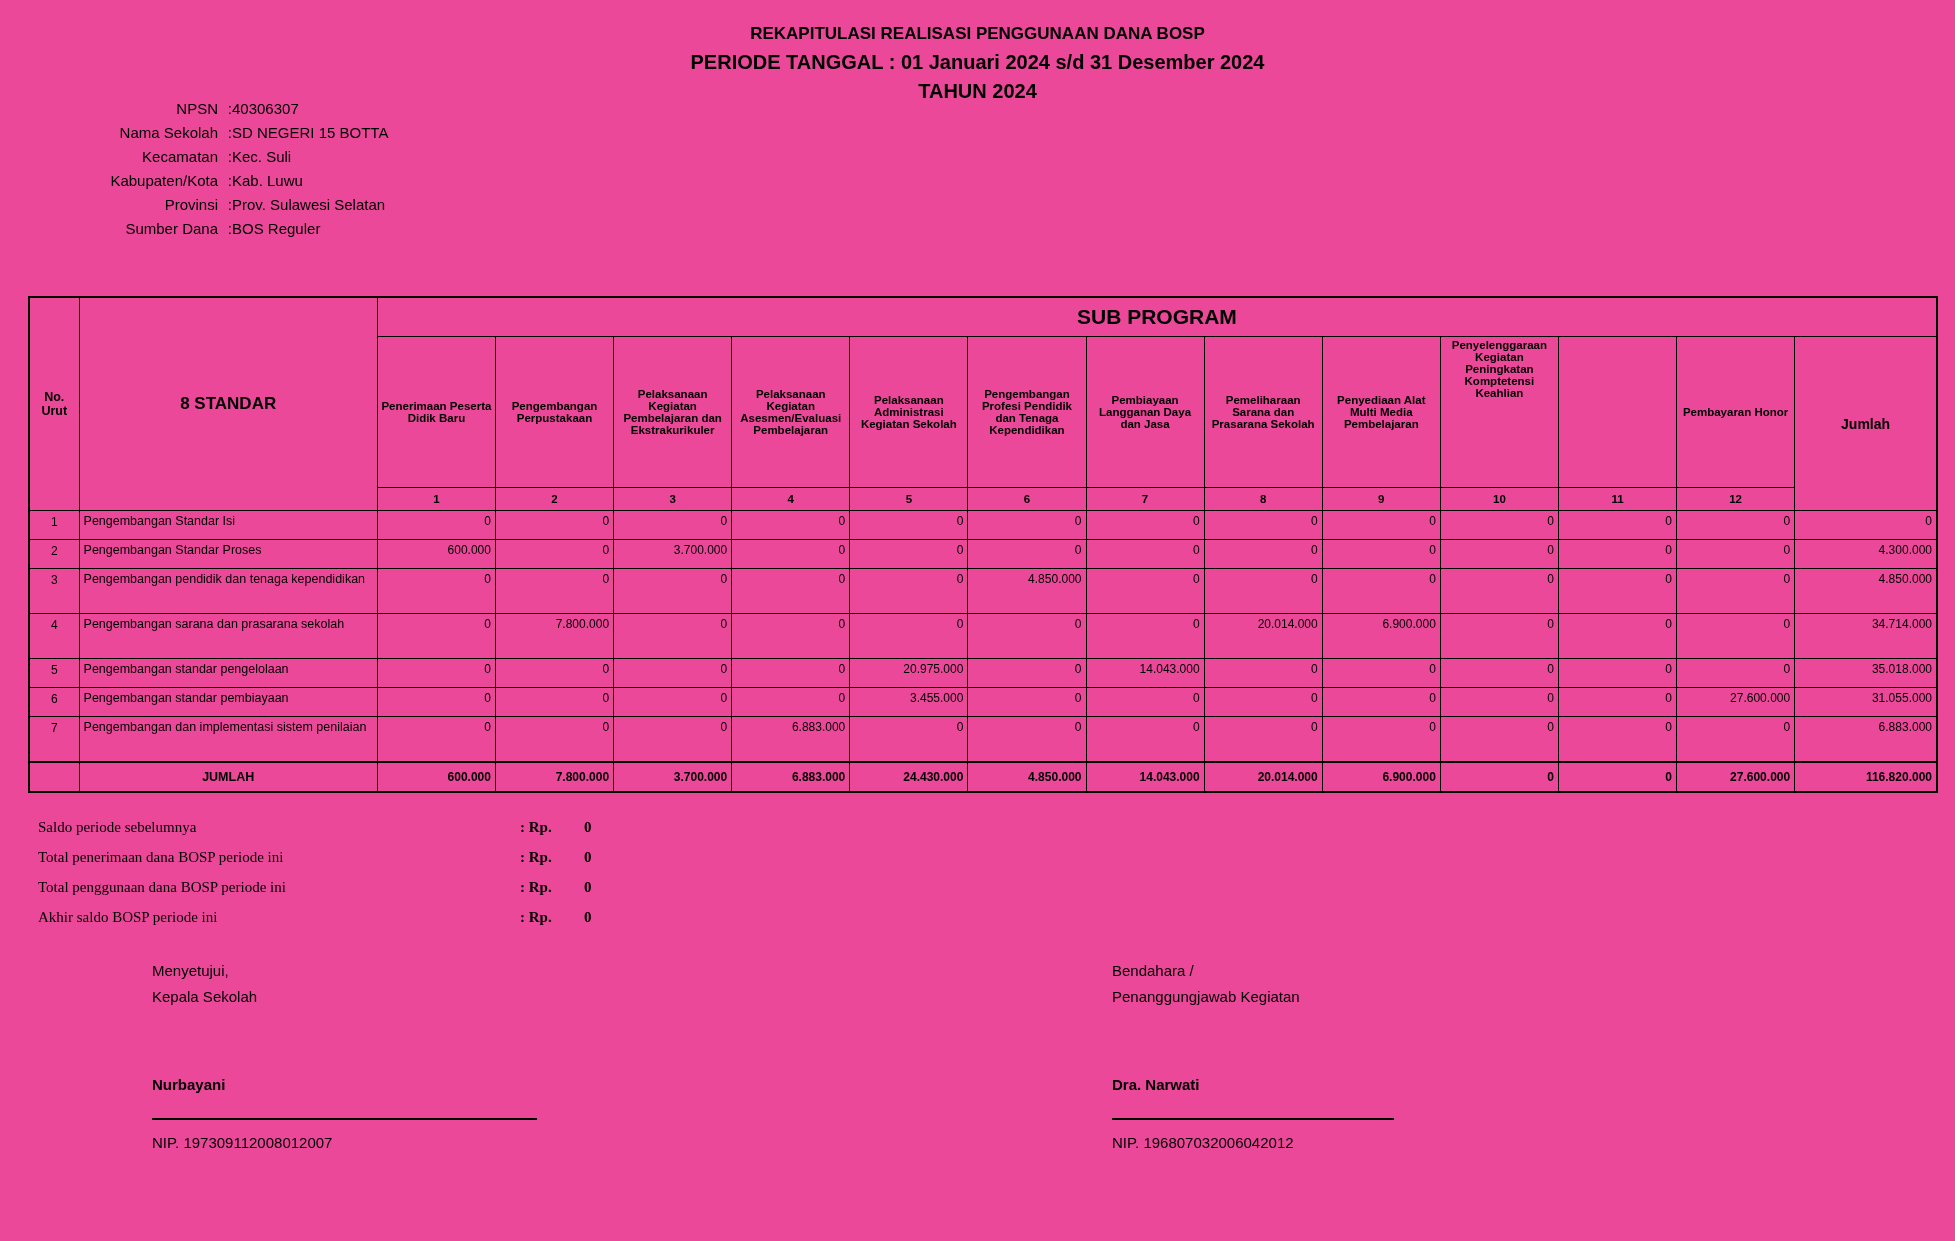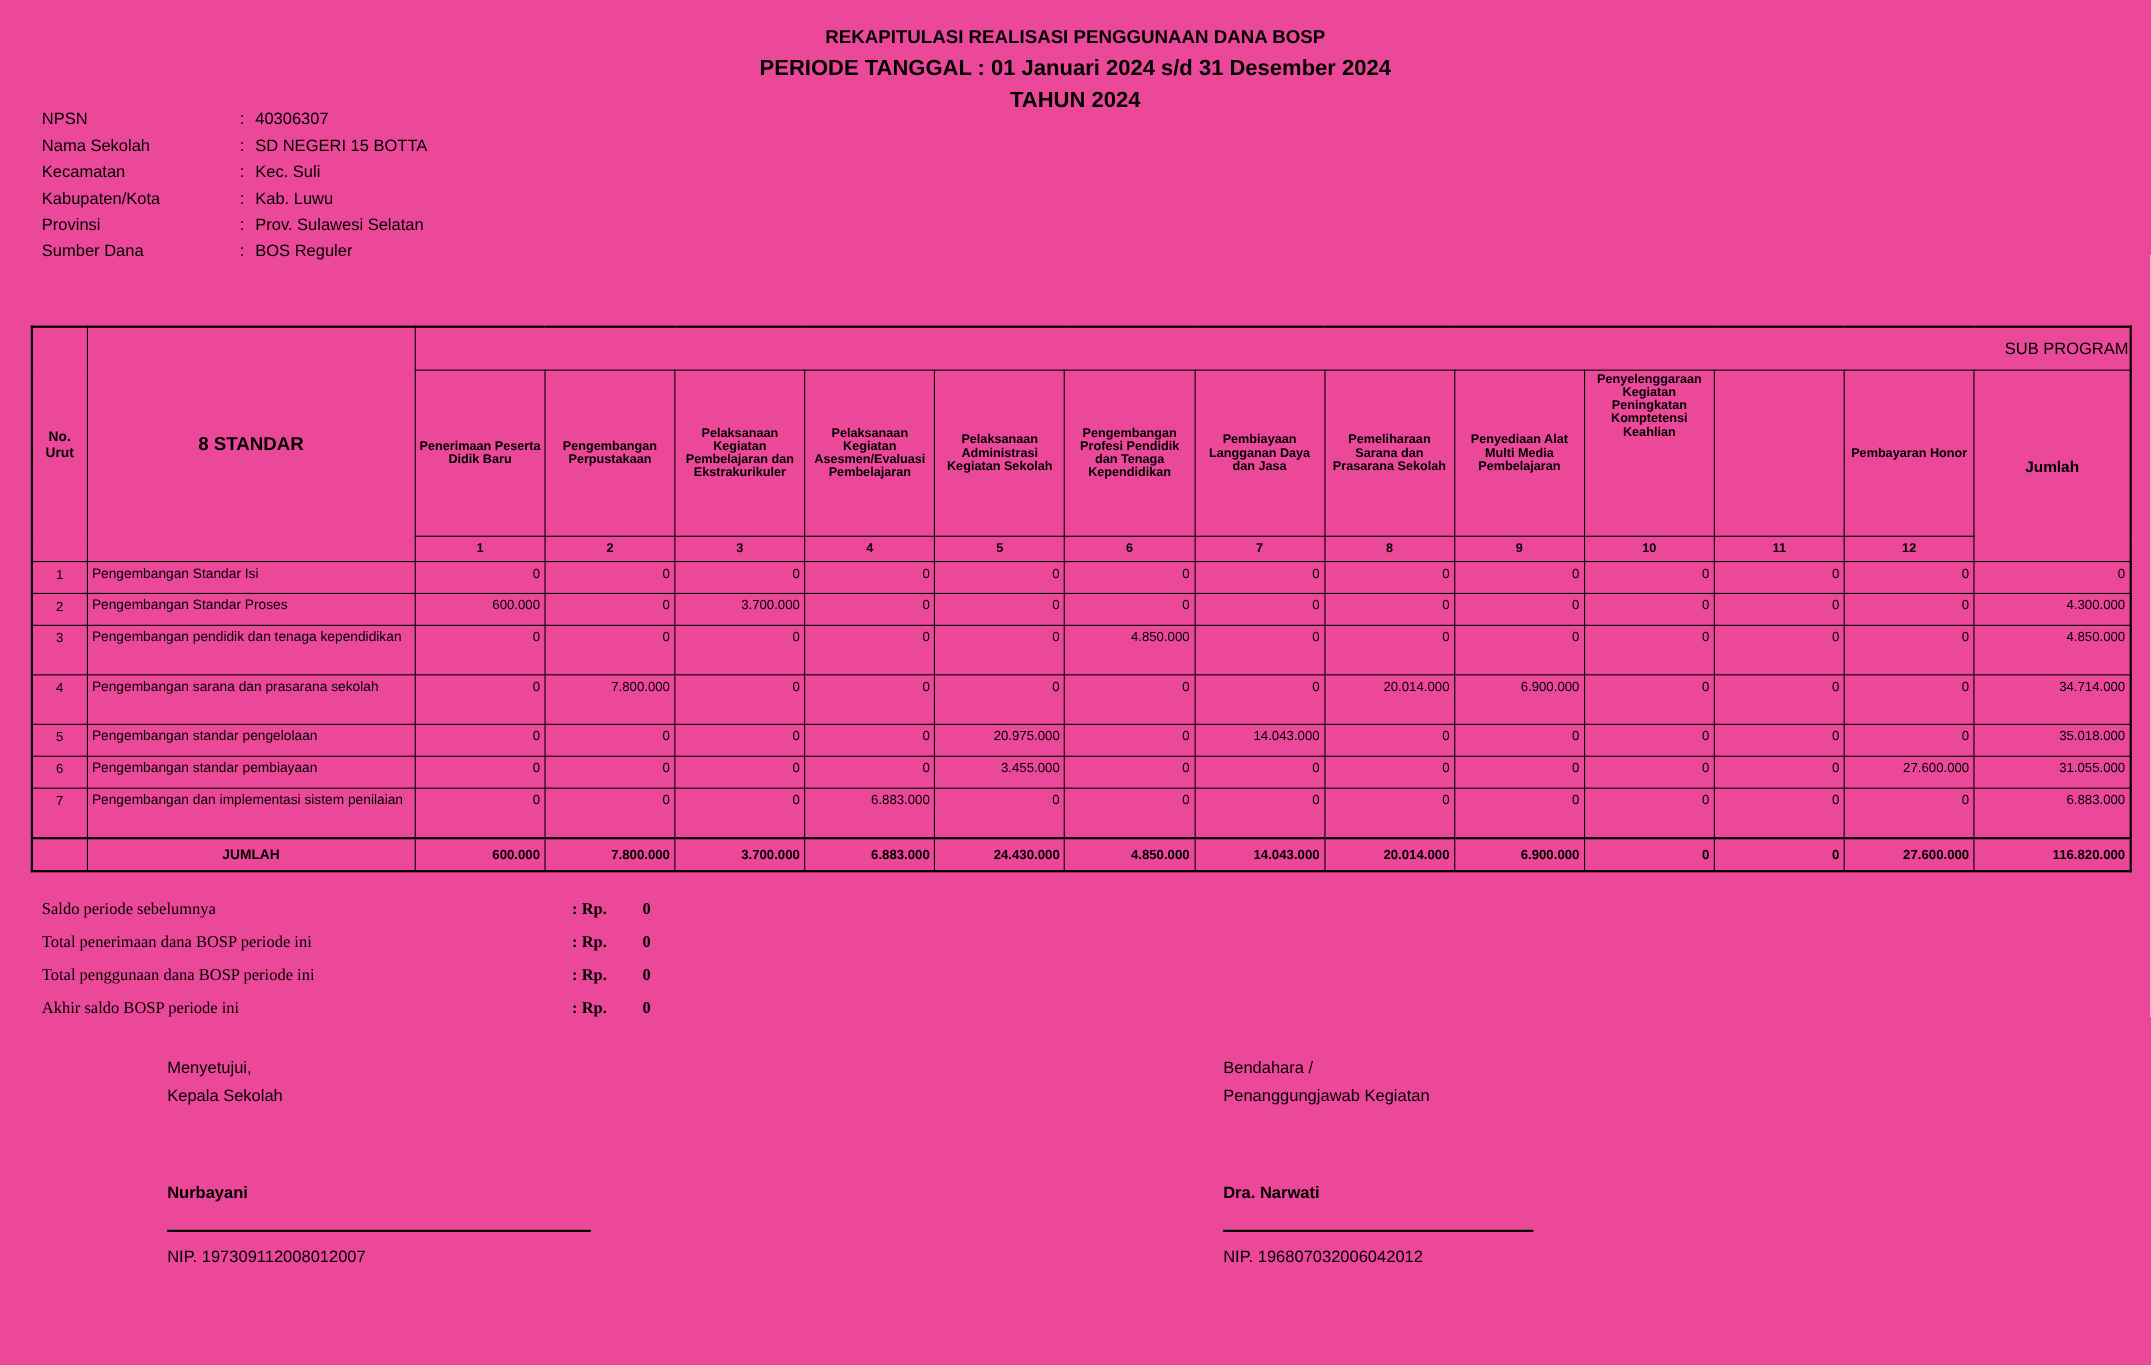--- a/index.html
+++ b/index.html
@@ -5,30 +5,30 @@
   html,body{margin:0;padding:0;background:#fff;}
   .page{position:relative;width:1955px;height:1241px;background:#ec4899;
         font-family:"Liberation Sans",sans-serif;color:#000;overflow:hidden;}
 
   
   .title-block{position:absolute;top:24px;left:0;width:100%;text-align:center;}
   .title-main{font-size:17px;font-weight:bold;margin:0 0 7px 0;}
   .title-sub{font-size:20px;font-weight:bold;margin:0 0 6px 0;}
 
   
-  .info-block{position:absolute;left:38px;top:96px;font-size:15px;}
+  .info-block{position:absolute;left:38px;top:96px;font-size:15px;text-align:right;}
   .info-row{display:flex;height:24px;align-items:center;}
   .info-label{width:180px;}
   .info-colon{width:14px;}
 
   
   table.report{position:absolute;left:28px;top:296px;border-collapse:collapse;
                table-layout:fixed;width:1910px;border:2px solid #000;}
   table.report th, table.report td{border:1px solid #000;overflow:hidden;}
-  th.subprogram{font-size:15px;font-weight:normal;text-align:right;height:36px;border-bottom:2px solid #000;}
+  th.subprogram{font-size:21px;font-weight:bold;text-align:center;height:36px;border-bottom:2px solid #000;}
   th.nourut{font-size:12.5px;font-weight:bold;text-align:center;border-bottom:4px double #000;}
   th.standar{font-size:17px;font-weight:bold;text-align:center;border-bottom:4px double #000;}
   th.jumlahhead{font-size:14px;font-weight:bold;text-align:center;border-bottom:4px double #000;}
   th.colhead{font-size:11.5px;font-weight:bold;text-align:center;vertical-align:middle;
              padding:2px 2px;height:146px;border-bottom:2px solid #000;}
   th.colhead.top-align{vertical-align:top;}
   th.colnum{font-size:11.5px;font-weight:bold;text-align:center;height:20px;
             border-bottom:4px double #000;}
   td.c-no{font-size:12px;text-align:center;vertical-align:top;padding-top:4px;}
   td.c-label{font-size:12.5px;text-align:left;vertical-align:top;padding:3px 4px 0 4px;line-height:1.15;}

